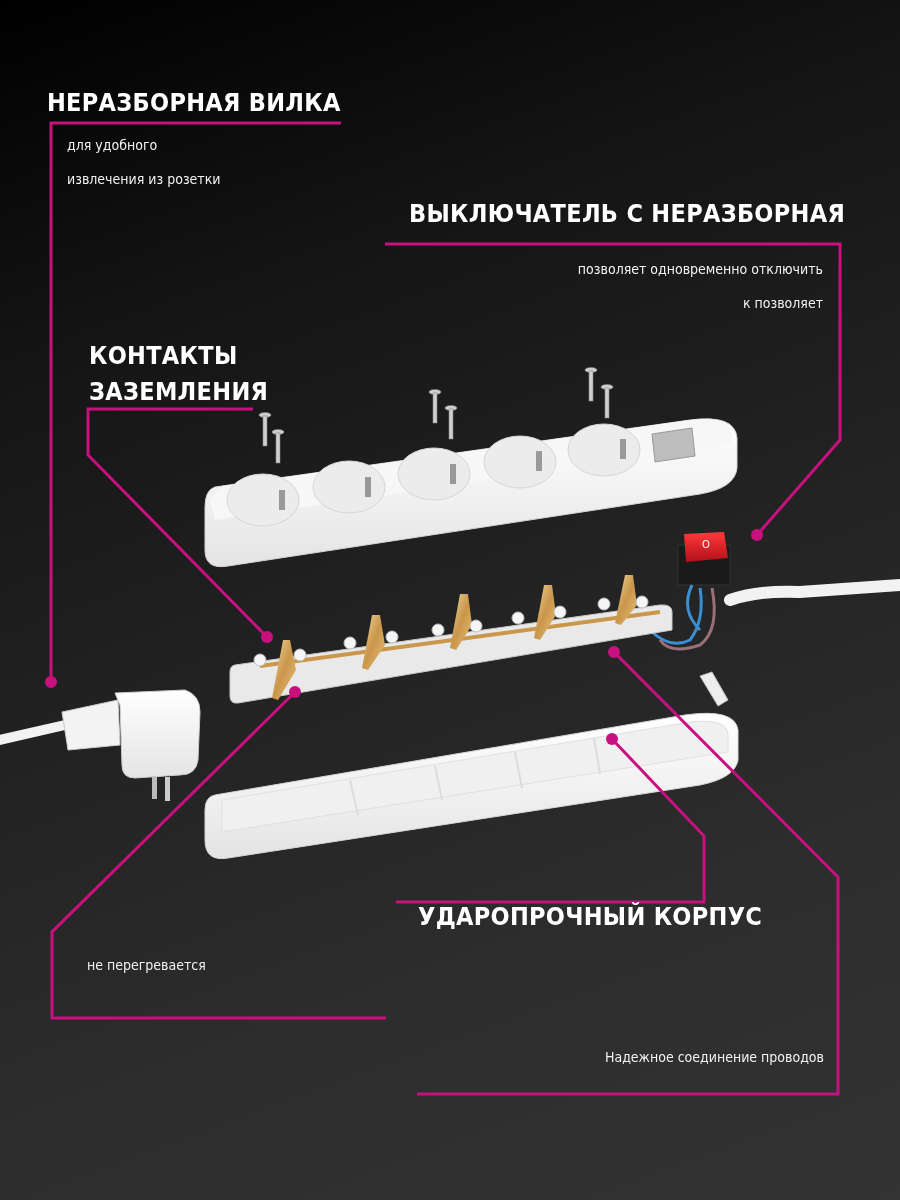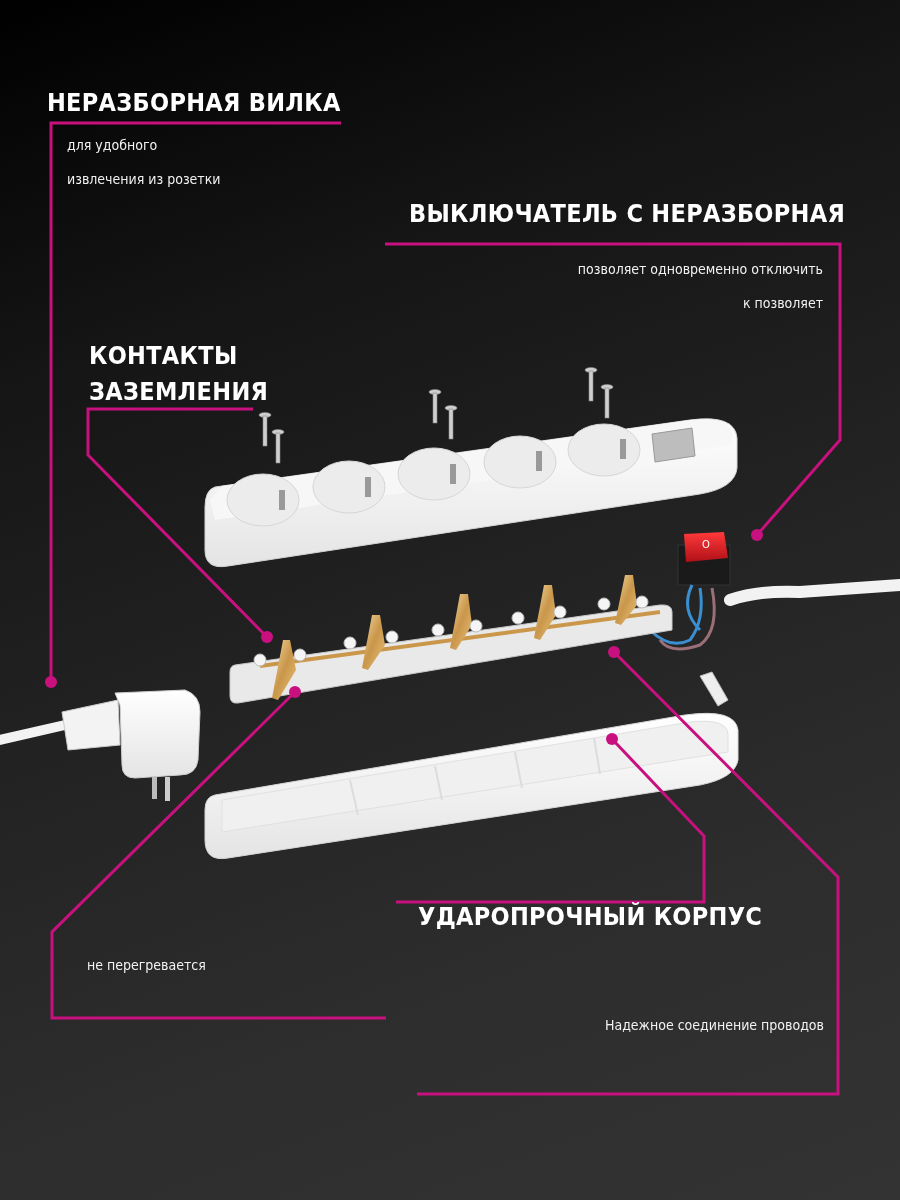--- a/index.html
+++ b/index.html
@@ -179,15 +179,15 @@
 
 <div class="abs desc" style="left:67px;top:948px;margin-left:20px;">
   <div>не перегревается</div>
 </div>
 
 <div class="abs title" style="left:53px;top:1033px;line-height:36px;">
 </div>
 
 <div class="abs title" style="left:397px;top:900px;margin-left:21px;">УДАРОПРОЧНЫЙ КОРПУС</div>
 
-<div class="abs desc right" style="right:76px;top:1008px;">
+<div class="abs desc right" style="right:76px;top:1040px;">
   <div>Надежное соединение проводов</div>
 </div>
 
 </body></html>

